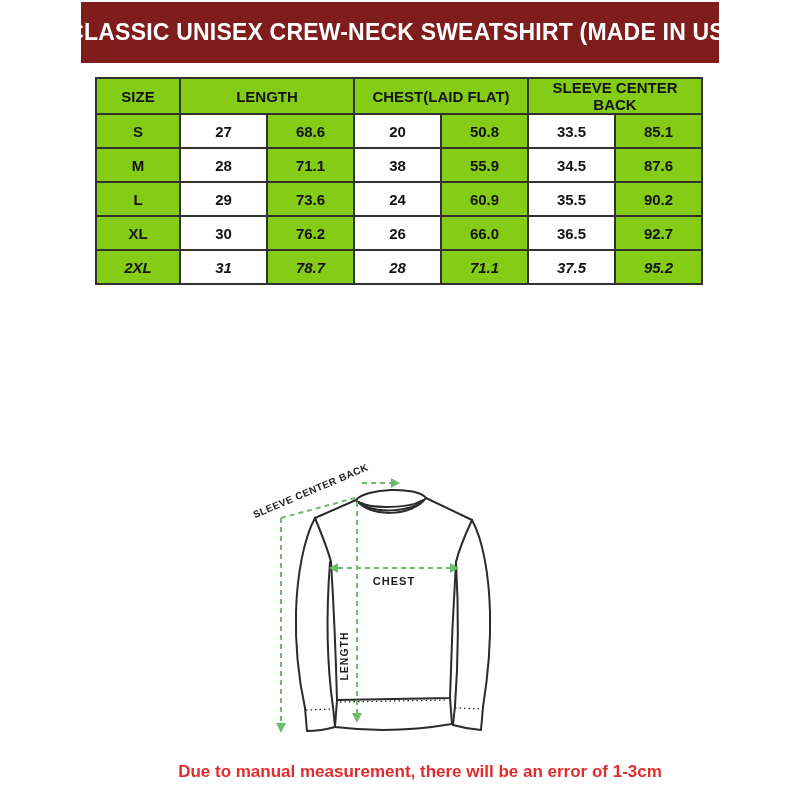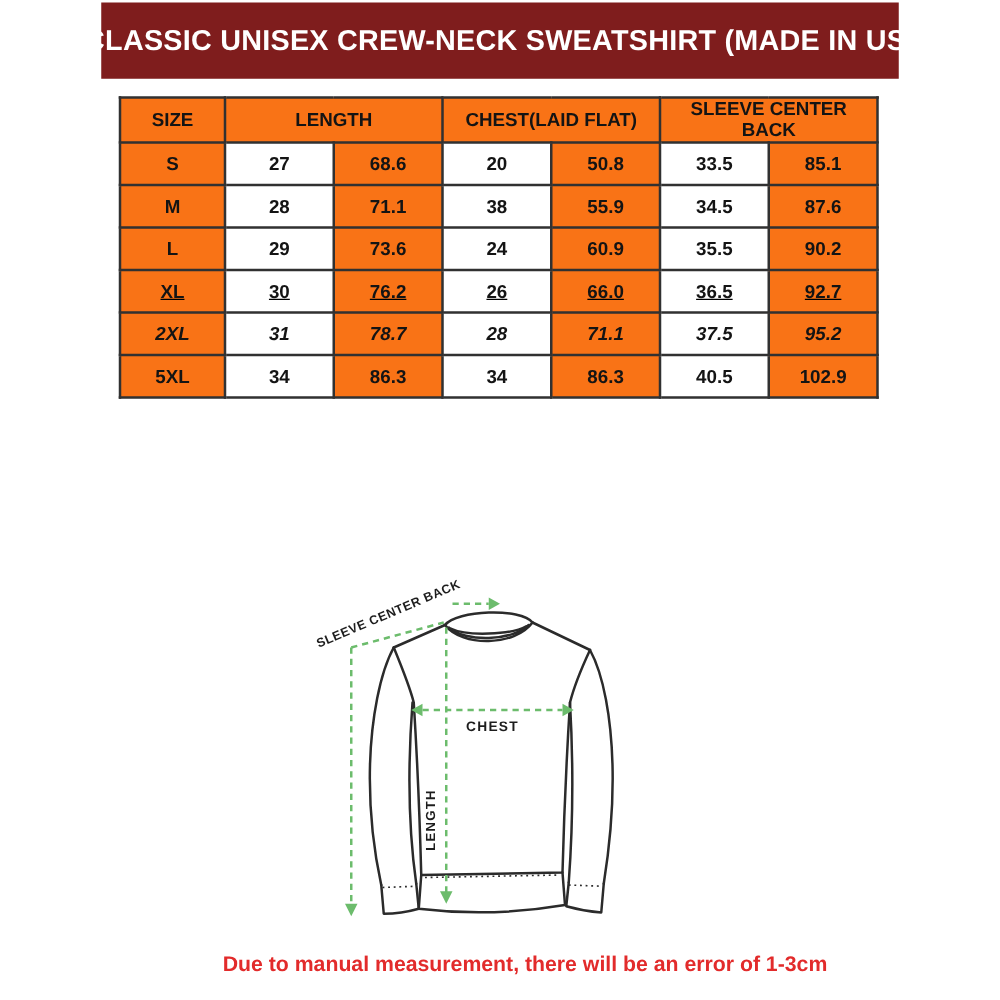--- a/index.html
+++ b/index.html
@@ -20,21 +20,21 @@
     position:absolute;left:95px;top:77px;width:608px;
     border-collapse:collapse;table-layout:fixed;
   }
   .size-table td{
     border:2px solid #313131;
     height:32px;
     text-align:center;vertical-align:middle;
     font-weight:bold;font-size:15px;color:#141414;
     background:#ffffff;padding:0;
   }
-  .size-table td.gray{background:#f97316;}
+  .size-table td.gray{background:#84cc16;}
   
   .diagram{position:absolute;left:250px;top:450px;width:300px;height:300px;}
   .diagram svg{display:block;width:300px;height:300px;}
   .outline{fill:none;stroke:#2b2b2b;stroke-width:2;stroke-linecap:round;stroke-linejoin:round;}
   .stitch{fill:none;stroke:#2b2b2b;stroke-width:1.3;stroke-dasharray:1.5,3;}
   .meas{fill:none;stroke:#6cbc6c;stroke-width:2;stroke-dasharray:5,4;}
   .meas-head{fill:#6cbc6c;stroke:none;}
   .meas-label{font-family:"Liberation Sans",sans-serif;font-weight:bold;fill:#1d1d1d;}
   
   .footer-note{
@@ -87,46 +87,37 @@
       </tr>
       <tr style="height: 32px;">
         <td class="gray">L</td>
         <td>29</td>
         <td class="gray">73.6</td>
         <td>24</td>
         <td class="gray">60.9</td>
         <td>35.5</td>
         <td class="gray">90.2</td>
       </tr>
-      <tr style="height: 32px; text-decoration: underline;">
+      <tr style="height: 32px;">
         <td class="gray">XL</td>
         <td>30</td>
         <td class="gray">76.2</td>
         <td>26</td>
         <td class="gray">66.0</td>
         <td>36.5</td>
         <td class="gray">92.7</td>
       </tr>
       <tr style="height: 32px; font-style: italic;">
         <td class="gray">2XL</td>
         <td>31</td>
         <td class="gray">78.7</td>
         <td>28</td>
         <td class="gray">71.1</td>
         <td>37.5</td>
         <td class="gray">95.2</td>
-      </tr>
-      <tr style="height: 32px;">
-        <td class="gray">5XL</td>
-        <td>34</td>
-        <td class="gray">86.3</td>
-        <td>34</td>
-        <td class="gray">86.3</td>
-        <td>40.5</td>
-        <td class="gray">102.9</td>
       </tr>
     </tbody>
 </table>
 
 <div class="diagram">
   <svg viewBox="0 0 300 300">
 
     <g>
 
       <path class="outline" d="M65,68 C72,85 78,100 81,112 C84,160 86,212 87,250 L200,248 C201,210 203,160 206,112 C209,100 215,85 222,70"></path>

